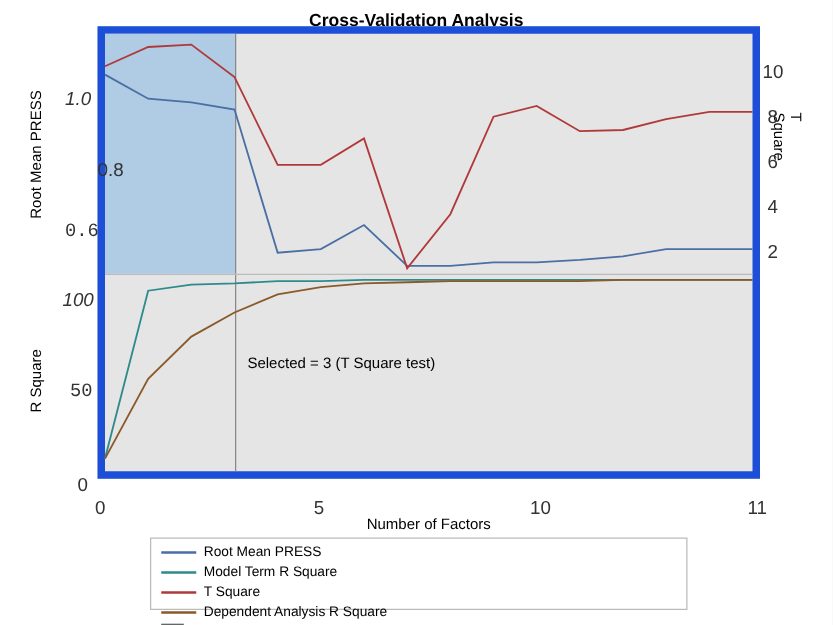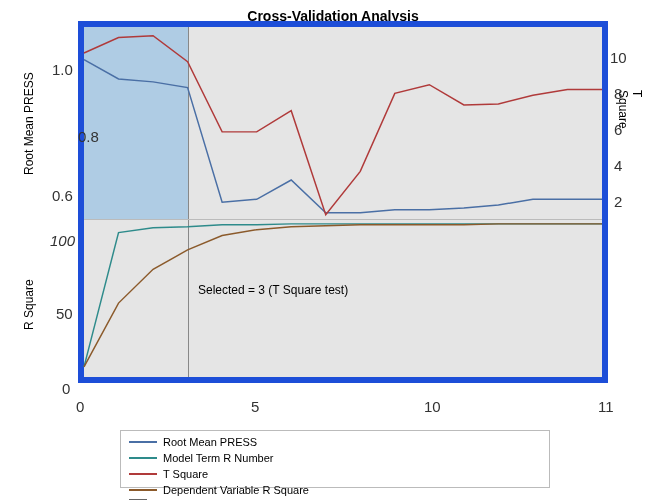--- a/index.html
+++ b/index.html
@@ -168,52 +168,53 @@
         <polyline fill="none" stroke="#8b5a2b" stroke-width="1.5" points="0,152 35.2,86 70.4,51 105.6,31 140.8,16 176,10 211.2,7 246.4,6 281.6,5 316.8,5 352,5 387.2,5 422.4,4 457.6,4 492.8,4 528,4"></polyline>
       </svg>
     </div>
   </div>
 
   <div class="tick" style="left:76px; top:398px;">0</div>
   <div class="tick" style="left:251px; top:398px;">5</div>
   <div class="tick" style="left:424px; top:398px;">10</div>
   <div class="tick" style="left:598px; top:398px;">11</div>
 
-  <div class="tick" style="left:52px; top:187px;">0.6</div>
+  <div class="tick" style="left:52px; top:177px;font-family:Liberation Mono, monospace;">0.6</div>
   <div class="tick" style="left:52px; top:128px;margin-left:26px;">0.8</div>
-  <div class="tick" style="left:52px; top:61px;">1.0</div>
+  <div class="tick" style="left:52px; top:71px;font-style:italic;">1.0</div>
 
   <div class="tick" style="left:614px; top:193px;">2</div>
   <div class="tick" style="left:614px; top:157px;">4</div>
   <div class="tick" style="left:614px; top:121px;">6</div>
   <div class="tick" style="left:614px; top:85px;">8</div>
   <div class="tick" style="left:610px; top:49px;">10</div>
 
   <div class="tick" style="left:62px; top:380px;">0</div>
-  <div class="tick" style="left:56px; top:305px;">50</div>
+  <div class="tick" style="left:56px; top:305px;font-family:Liberation Mono, monospace;">50</div>
   <div class="tick" style="left:50px; top:232px;font-style:italic;">100</div>
 
+  <div class="xlabel">Number of Factors</div>
 
   <div class="legend">
     <div class="legend-row">
       <div class="legend-item">
         <span class="legend-swatch-line" style="border-color:#4a6fa5"></span>
         <span>Root Mean PRESS</span>
       </div>
       <div class="legend-item wide">
         <span class="legend-swatch-line" style="border-color:#2e8b8b"></span>
-        <span>Model Term R Number</span>
+        <span>Model Term R Square</span>
       </div>
       <div class="legend-item">
         <span class="legend-swatch-line" style="border-color:#b03a3a"></span>
         <span>T Square</span>
       </div>
       <div class="legend-item wide">
         <span class="legend-swatch-line" style="border-color:#8b5a2b"></span>
-        <span>Dependent Variable R Square</span>
+        <span>Dependent Analysis R Square</span>
       </div>
       <div class="legend-item">
         <span class="legend-swatch-box"></span>
 
       </div>
     </div>
   </div>
 </div>
 
 </body></html>

